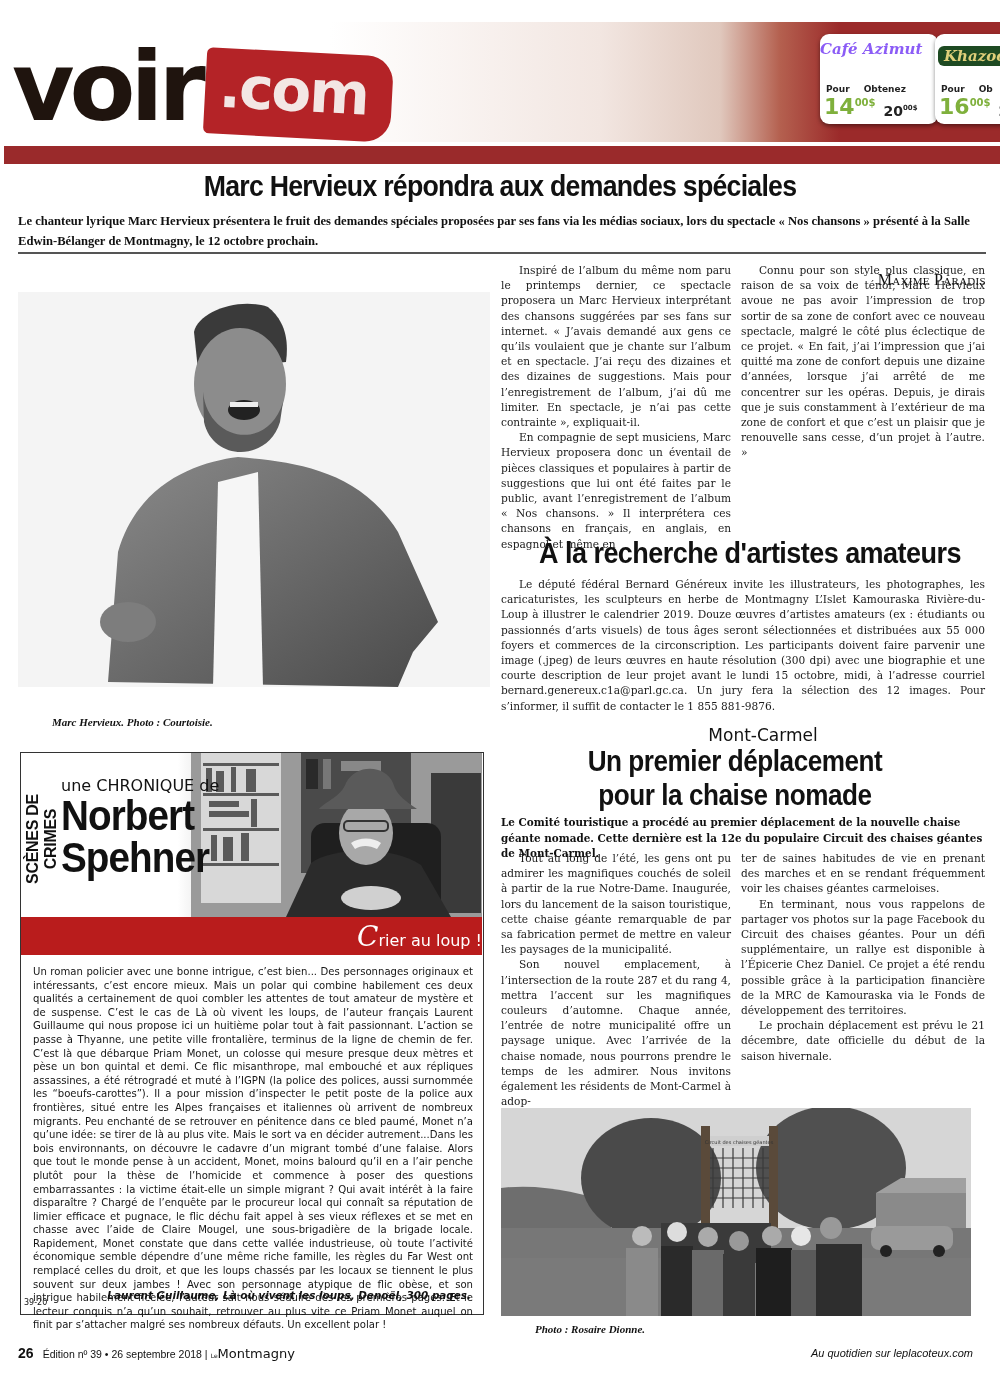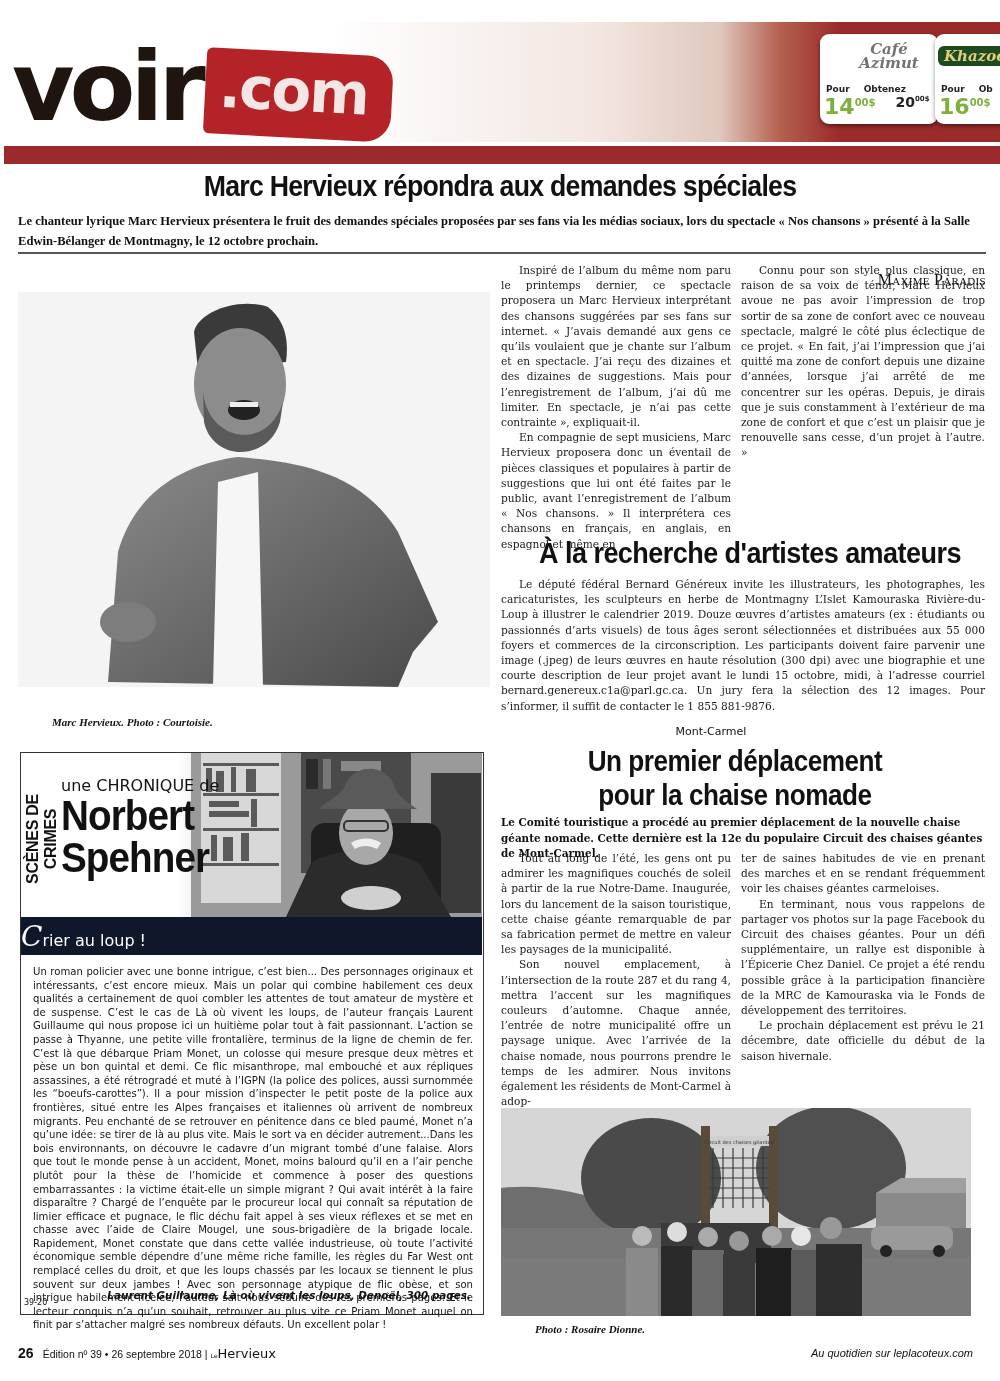--- a/index.html
+++ b/index.html
@@ -15,27 +15,27 @@
     font-family: "DejaVu Sans", sans-serif; font-weight: bold; font-size: 96px; letter-spacing: -5px; line-height: 1; }
   .logo .red { color: #b22326; }
   .logo .black { color: #1f140e; }
   .logo .dotcom { position: relative; margin-left: 4px; display: inline-block; background: #b42327; color: #f3e6e4;
     font-size: 58px; letter-spacing: -2px; padding: 10px 24px 18px 14px; border-radius: 6px 26px 26px 6px;
     transform: rotate(3deg); top: 8px; }
   .deal { position: absolute; top: 12px; width: 118px; height: 90px; background: #fff; border-radius: 9px;
     box-shadow: 0 2px 4px rgba(0,0,0,0.45); font-family: "DejaVu Sans", sans-serif; overflow: hidden; }
   .deal-1 { left: 820px; }
   .deal-2 { left: 935px; }
-  .deal-logo { text-align: center; font-family: "DejaVu Serif", serif; font-style: italic; font-weight: bold;
-    font-size: 15px; line-height: 14px; margin-top: 8px; color: #737373; padding-left: 20px; }
+  .deal-logo { text-align: left; font-family: "DejaVu Serif", serif; font-style: italic; font-weight: bold;
+    font-size: 15px; line-height: 14px; margin-top: 8px; color: #8b5cf6; }
   .deal-2 .deal-logo { display: inline-block; background: #1e4a22; color: #e0cf7a; font-size: 15px; padding: 3px 6px;
     border-radius: 6px; margin: 12px 0 0 3px; text-align: left; }
   .deal-row { position: absolute; left: 6px; top: 50px; display: flex; gap: 14px; font-size: 9px; font-weight: bold; color: #222; }
   .deal-2 .deal-row { top: 50px; }
-  .deal-prices { position: absolute; left: 4px; top: 60px; display: flex; gap: 20px; align-items: flex-start; }
+  .deal-prices { position: absolute; left: 4px; top: 60px; display: flex; gap: 8px; align-items: flex-end; }
   .price-big { color: #7fb03c; font-weight: bold; font-size: 22px; }
   .price-big sup { font-size: 10px; }
   .price-small { color: #222; font-weight: bold; font-size: 14px; }
   .price-small sup { font-size: 7px; }
 
   
   .headline { position: absolute; left: 0; top: 170px; width: 1000px; text-align: center;
     font-family: "Liberation Sans", sans-serif; font-weight: bold; font-size: 29px; letter-spacing: -0.8px; transform: scaleX(0.92); }
   .deck { position: absolute; left: 18px; top: 211px; width: 970px; font-family: "Liberation Serif", serif; font-weight: bold;
     font-size: 12.6px; line-height: 20px; }
@@ -52,40 +52,40 @@
   .photo1 { position: absolute; left: 18px; top: 292px; width: 472px; height: 395px; background: #f7f7f7; overflow: hidden; }
   .caption { position: absolute; font-family: "Liberation Serif", serif; font-style: italic; font-weight: bold; font-size: 11px; margin-left: 34px; }
   .cap1 { left: 18px; top: 716px; }
 
   
   .head2 { position: absolute; left: 500px; top: 536px; width: 500px; text-align: center; font-family: "Liberation Sans", sans-serif;
     font-weight: bold; font-size: 30px; letter-spacing: -0.6px; transform: scaleX(0.9); }
   .col-b { left: 501px; top: 577px; width: 484px; }
 
   
-  .kicker { position: absolute; left: 476px; top: 725px; width: 470px; text-align: center; font-family: "DejaVu Sans", sans-serif; font-size: 11px; }
+  .kicker { position: absolute; left: 528px; top: 725px; width: 470px; text-align: center; font-family: "DejaVu Sans", sans-serif; font-size: 17px; }
   .head3 { position: absolute; left: 500px; top: 744px; width: 470px; text-align: center; font-family: "Liberation Sans", sans-serif;
     font-weight: bold; font-size: 29px; line-height: 34px; letter-spacing: -0.5px; transform: scaleX(0.9); }
   .deck3 { position: absolute; left: 501px; top: 815px; width: 484px; font-family: "DejaVu Serif", serif; font-weight: bold;
     font-size: 10.4px; line-height: 15.5px; }
   .col-c1 { left: 501px; top: 851px; width: 230px; }
   .col-c2 { left: 741px; top: 851px; width: 244px; }
 
   .photo2 { position: absolute; left: 501px; top: 1108px; width: 470px; height: 208px; background: #cfcfcf; overflow: hidden; }
   .cap2 { left: 501px; top: 1323px; }
 
   
   .chron { position: absolute; left: 20px; top: 752px; width: 464px; height: 563px; border: 1.5px solid #333; }
   .chron-top { position: absolute; left: 0; top: 0; width: 461px; height: 164px; background: linear-gradient(90deg, #fff 0%, #fff 34%, #c9c9c9 48%, #7a7a7a 70%, #3e3e3e 100%); overflow: hidden; }
   .chron-vertical { position: absolute; left: -54px; top: 68px; width: 150px; text-align: center; transform: rotate(-90deg);
     font-family: "Liberation Sans", sans-serif; font-weight: bold; font-size: 16px; letter-spacing: -0.3px; }
   .chron-une { position: absolute; left: 40px; top: 23px; font-family: "DejaVu Sans", sans-serif; font-size: 16px; }
   .chron-name { position: absolute; left: 40px; top: 42px; font-family: "Liberation Sans", sans-serif; font-weight: bold;
     font-size: 42px; line-height: 42px; letter-spacing: -1px; transform: scaleX(0.92); transform-origin: left; }
-  .chron-bar { position: absolute; left: 0; top: 164px; width: 461px; height: 38px; background: #0f172a; color: #fff; text-align: left;
+  .chron-bar { position: absolute; left: 0; top: 164px; width: 461px; height: 38px; background: #b91c1c; color: #fff; text-align: right;
     font-family: "DejaVu Sans", sans-serif; font-size: 16px; line-height: 40px; }
   .chron-bar .cap-c { font-family: "DejaVu Serif", serif; font-style: italic; font-size: 28px; }
   .chron-text { position: absolute; left: 12px; top: 212px; width: 440px; font-family: "DejaVu Sans", sans-serif;
     font-size: 10.1px; line-height: 13.6px; text-align: justify; color: #151515; }
   .chron-ref { position: absolute; right: 12px; top: 536px; font-family: "DejaVu Sans", sans-serif; font-weight: bold;
     font-style: italic; font-size: 10.4px; }
   .chron-code { position: absolute; left: 3px; top: 545px; font-family: "DejaVu Sans", sans-serif; font-size: 8px; }
 
   
   .footer { position: absolute; left: 18px; top: 1345px; width: 955px; height: 20px; font-family: "Liberation Sans", sans-serif; font-size: 11px; }
@@ -300,15 +300,15 @@
       <rect x="315" y="136" width="46" height="72" fill="#2e2e2e"></rect>
         <circle cx="330" cy="120" r="11" fill="#999"></circle>
     </g>
   </svg>
 </div>
 <div class="caption cap2">Photo : Rosaire Dionne.</div>
 
 <div class="footer">
   <span class="pg">26</span>
   <span class="ed">Édition nº 39 • 26 septembre 2018 |</span>
-  <span class="brand"><small>Le</small><span>Hervieux</span></span>
+  <span class="brand"><small>Le</small><span>Montmagny</span></span>
   <span class="footer-right">Au quotidien sur leplacoteux.com</span>
 </div>
 
 </body></html>

